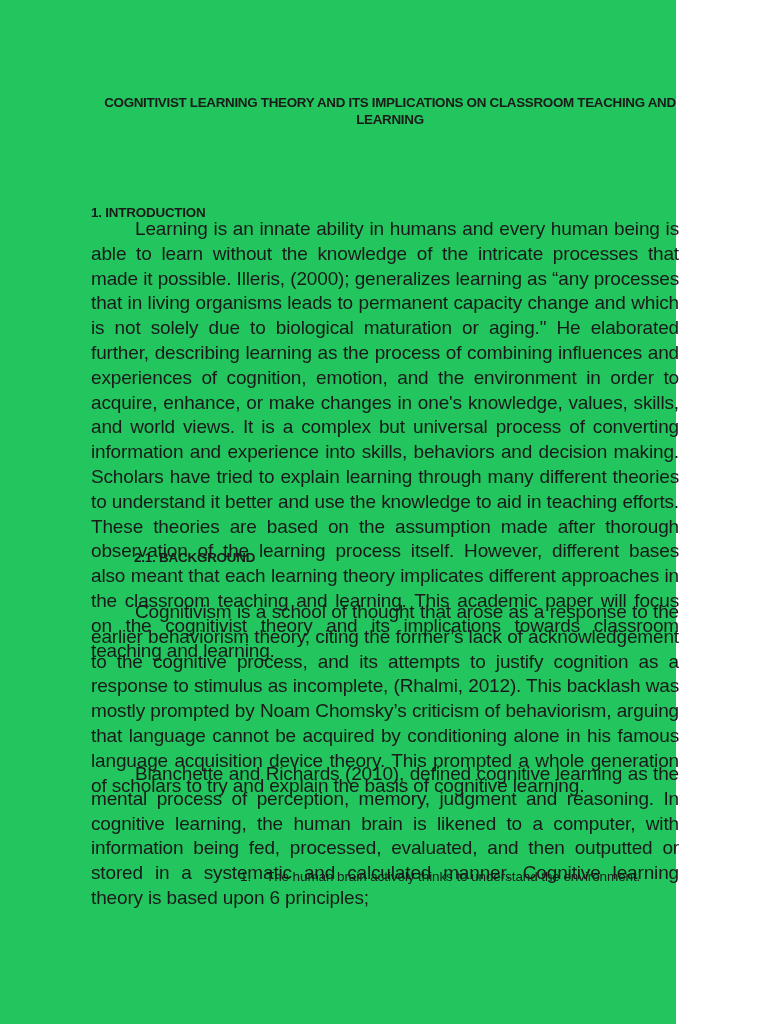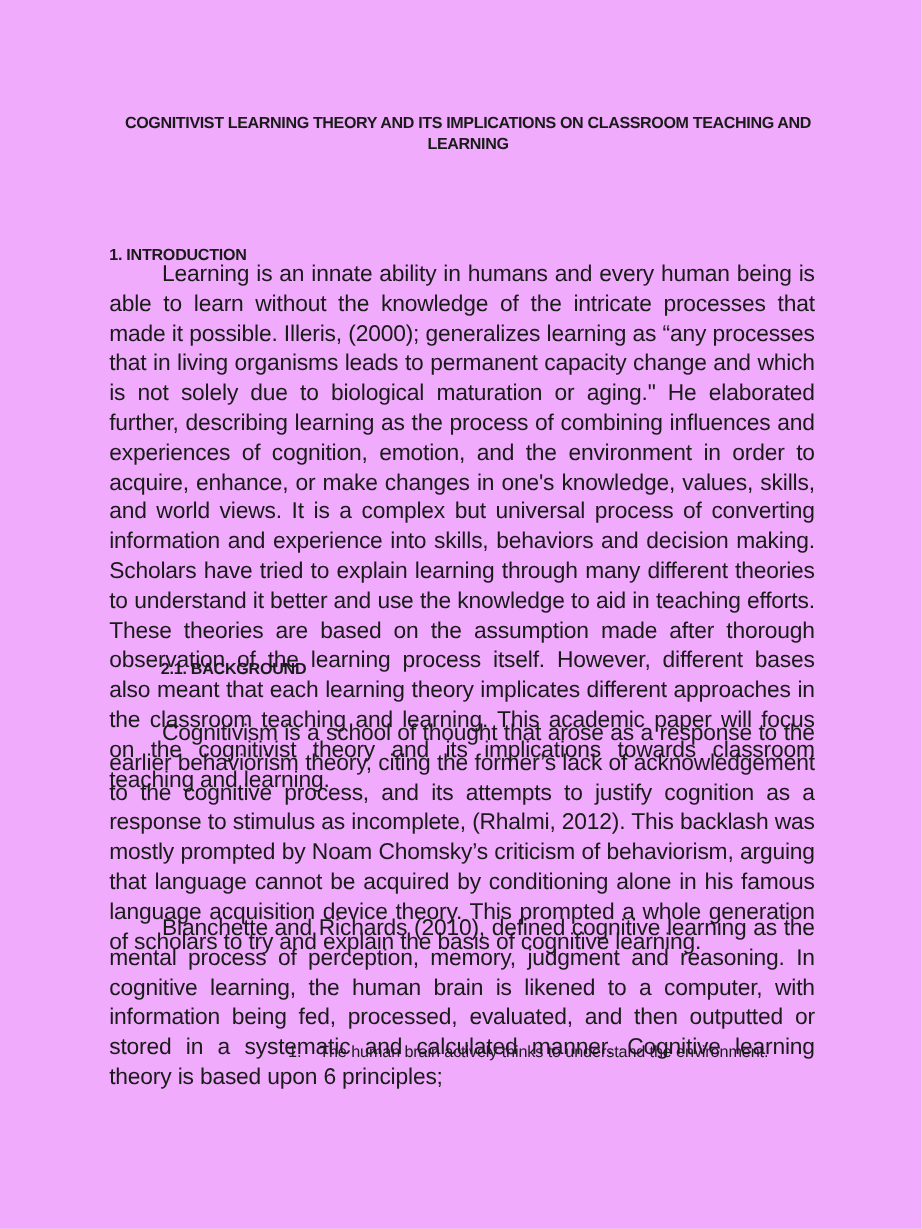--- a/index.html
+++ b/index.html
@@ -1,18 +1,18 @@
 <!DOCTYPE html>
 <html><head>
 <meta charset="utf-8">
 <style>
   html, body { margin:0; padding:0; background:#ffffff; }
   body { width:768px; height:1024px; overflow:hidden; position:relative;
          font-family:"Liberation Sans", sans-serif; color:#1a1a1a; }
-  .page { position:absolute; left:0; top:0; width:768px; height:1024px; background:#f0abfc; }
+  .page { position:absolute; left:0; top:0; width:676px; height:1024px; background:#22c55e; }
   .title { position:absolute; left:80px; width:620px; top:94px; text-align:center;
            font-weight:bold; font-size:13.4px; line-height:17px; letter-spacing:-0.3px; }
   .h1 { position:absolute; left:91px; font-weight:bold; font-size:13.4px; letter-spacing:-0.2px; }
   .h2 { position:absolute; left:134px; font-weight:bold; font-size:13.4px; letter-spacing:-0.2px; }
   .para { position:absolute; left:91px; width:588px; font-size:19px; line-height:24.8px;
           text-align:justify; text-indent:44px; letter-spacing:-0.15px; }
   .list { position:absolute; left:240px; margin:0; padding:0; list-style:none; font-size:13.5px; }
   .list li { height:24px; line-height:24px; letter-spacing:-0.1px; }
   .list .num { display:inline-block; width:26px; }
 </style>

